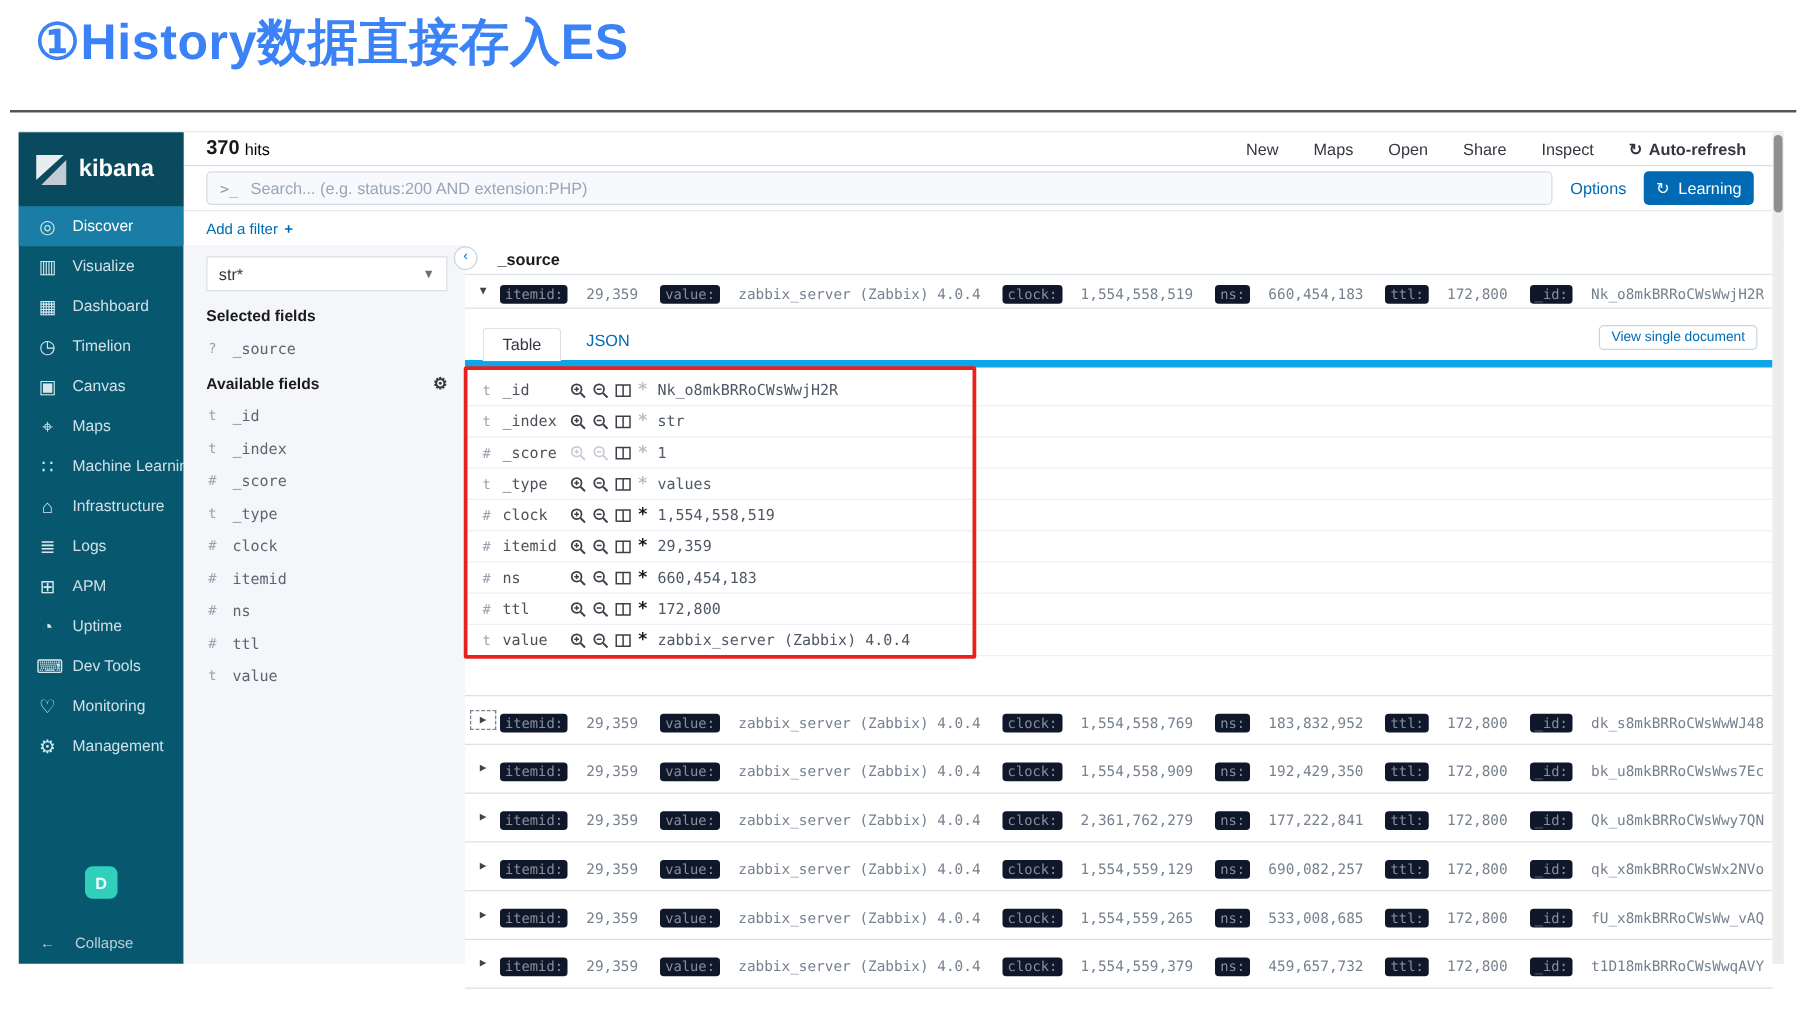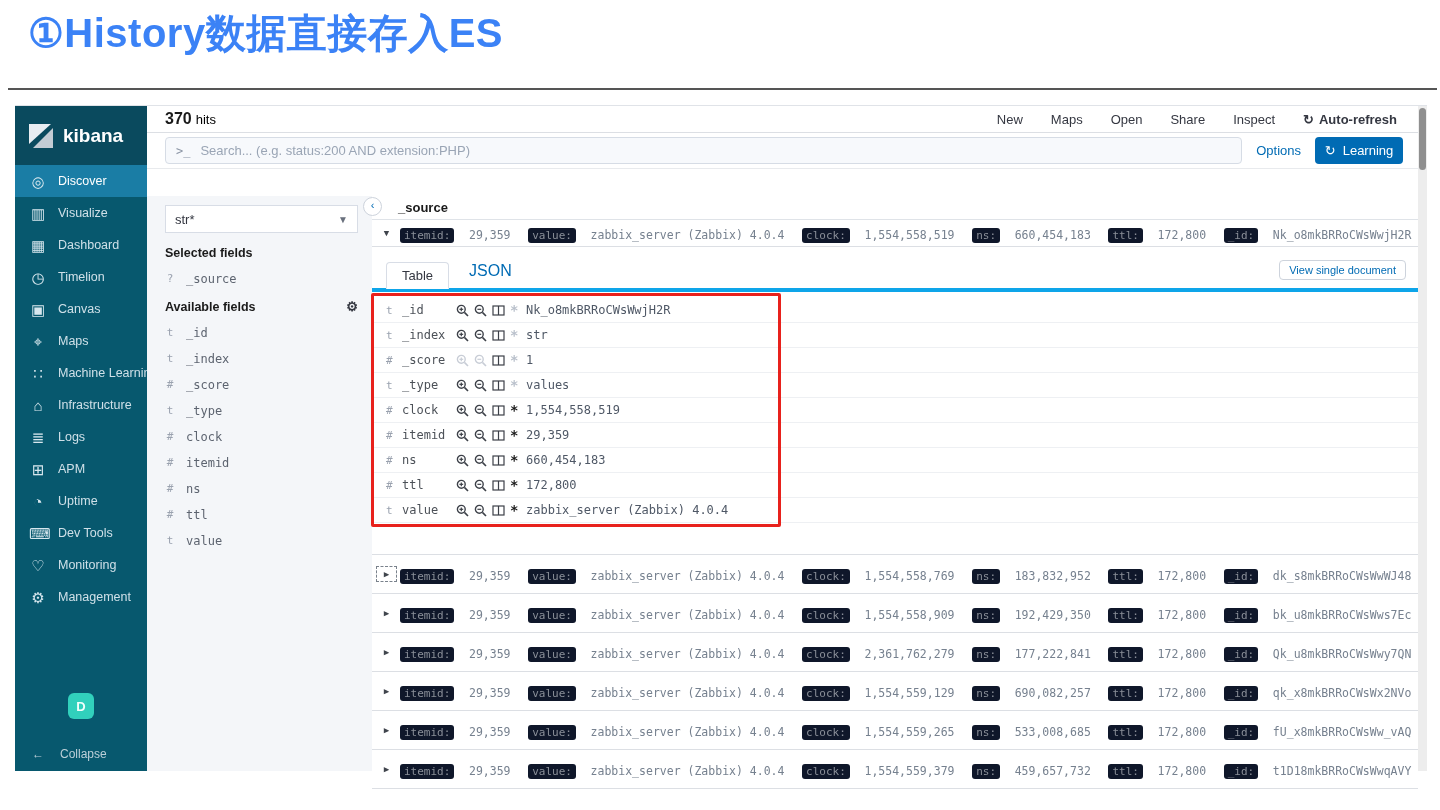--- a/index.html
+++ b/index.html
@@ -81,25 +81,25 @@
   .doc-row{display:flex;align-items:center;padding-left:7px;white-space:nowrap;overflow:hidden;}
   .doc-top .doc-row{height:26px;border-bottom:1px solid #dcdfe4;}
   .doc-list .doc-row{height:38px;border-bottom:1px solid #dcdfe4;}
   .doc-arrow{width:15px;flex:0 0 auto;text-align:center;color:#40454d;font-size:9px;cursor:pointer;margin-right:6px;}
   .doc-arrow.focused{outline:1px dashed #7a828c;outline-offset:2px;}
   .pair{margin-right:8px;}
   .pill{background:#0f172a;color:#8a8f98;font-size:11px;padding:1px 4px;border-radius:3px;margin-right:5px;}
   .pval{font-size:11.5px;color:#76818f;}
 
   .tabs-row{display:flex;align-items:flex-end;height:31px;margin-top:10px;padding-left:14px;
-            border-bottom:4px solid #0ea5e9;position:relative;}
+            border-bottom:6px solid #0ea5e9;position:relative;}
   .tab-table{background:#fff;border:1px solid #d8dde6;border-bottom:1px solid #fff;
              border-radius:4px 4px 0 0;padding:5px 15px;font-size:13px;color:#343741;
              margin-bottom:-1px;cursor:pointer;}
-  .tab-json{color:#006BB4;font-size:16px;margin-left:20px;padding-bottom:8px;cursor:pointer;}
+  .tab-json{color:#006BB4;font-size:13px;margin-left:20px;padding-bottom:8px;cursor:pointer;}
   .view-single{position:absolute;right:12px;top:3px;border:1px solid #cdd3dc;border-radius:4px;
                color:#006BB4;font-size:11px;padding:3px 9px;background:#fff;cursor:pointer;}
 
   .detail-table{margin-top:6px;}
   .d-row{display:flex;align-items:center;height:24px;border-bottom:1px solid #eef0f3;
          font-size:12px;padding-left:14px;white-space:nowrap;}
   .d-type{width:16px;color:#9aa2af;font-size:11px;flex:0 0 auto;}
   .d-name{width:54px;color:#4c5158;flex:0 0 auto;}
   .d-icons{display:flex;gap:5px;width:62px;color:#3c4048;align-items:center;flex:0 0 auto;}
   .d-ic{width:13px;height:13px;display:inline-flex;align-items:center;justify-content:center;cursor:pointer;}
@@ -220,20 +220,24 @@
         <span class="search-caret mono">&gt;_</span>
         <span class="search-ph">Search... (e.g. status:200 AND extension:PHP)</span>
       </div>
       <span class="options-link">Options</span>
       <button class="refresh-btn">
         <span>↻</span>
         <span>Learning</span>
       </button>
     </div>
 
+    <div class="filter-row">
+      <span>Add a filter</span>
+      <span class="filter-plus">+</span>
+    </div>
 
     <div class="content">
 
       <div class="fields-panel">
         <div class="index-select">
           <span>str*</span>
           <span class="caret">▼</span>
         </div>
         <div class="sec-h">
           <span>Selected fields</span>

